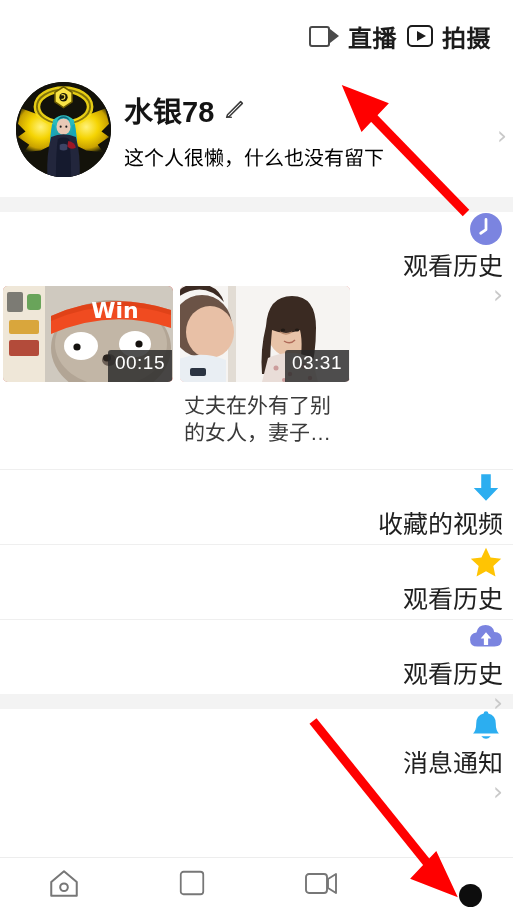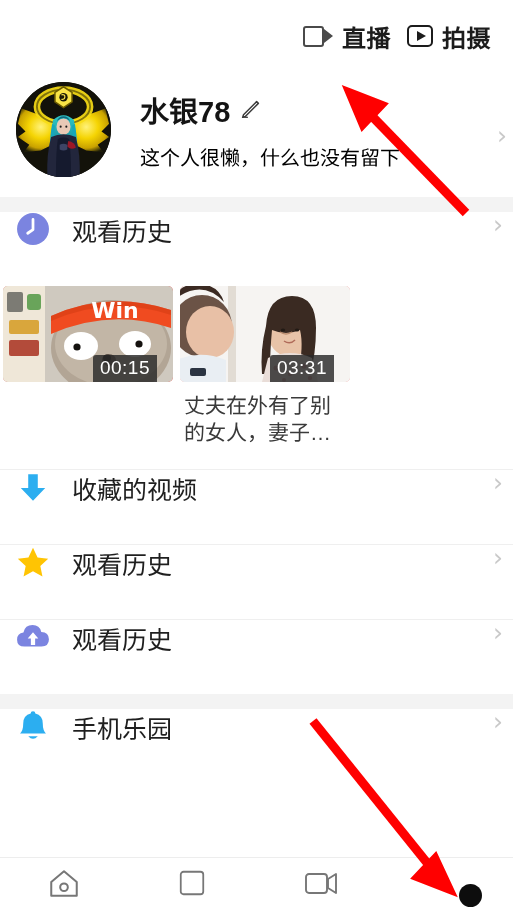--- a/index.html
+++ b/index.html
@@ -18,21 +18,21 @@
     display:flex;
     align-items:center;
     justify-content:flex-end;
     padding:0 22px 0 0;
     background:#fff;
   }
   .top-action{
     display:flex;
     align-items:center;
     gap:9px;
-    margin-left:16px;
+    margin-left:10px;
     cursor:pointer;
   }
   .top-action .label{
     font-size:24px;
     font-weight:700;
     color:#1c1c1c;
     letter-spacing:.5px;
   }
   .ic-live{ width:30px; height:21px; position:relative; }
   .ic-live .body{
@@ -67,21 +67,21 @@
     position:relative; cursor:pointer;
     background:#fff;
   }
   .avatar{
     width:95px;height:95px;border-radius:50%;
     overflow:hidden;flex:0 0 auto;
     background:#111;
     position:relative;
   }
   .avatar svg{ display:block; width:100%; height:100%; }
-  .pinfo{ margin-left:29px; flex:1 1 auto; min-width:0; }
+  .pinfo{ margin-left:13px; flex:1 1 auto; min-width:0; }
   .pname-row{ display:flex; align-items:center; gap:10px; }
   .pname{
     font-size:29px; font-weight:700; color:#141414;
     white-space:nowrap;
   }
   .ic-pencil{ width:21px;height:21px; flex:0 0 auto; }
   .pdesc{
     margin-top:12px;
     font-size:20px;
     color:#000000;
@@ -93,48 +93,49 @@
     flex:0 0 auto; margin-left:8px;
   }
   .chev-abs{ position:absolute; right:6px; top:50%; transform:translateY(-50%); }
 
   .gap{ height:15px; background:#f3f3f3; }
   .hairline{ height:1px; background:#efefef; }
 
   
   .row{
     height:74px;
-    display:flex; align-items:flex-start;
+    display:flex; align-items:flex-end;
     padding:0 10px 0 16px;
     cursor:pointer; background:#fff;
     position:relative;
+    flex-direction:column;
   }
   .row .ic{ width:34px;height:34px;flex:0 0 auto; display:flex;align-items:center;justify-content:center;}
   .row .txt{
     margin-left:22px; font-size:25px; font-weight:400; color:#1f1f1f;
     flex:1 1 auto;
   }
 
   
   .thumbs{
     display:flex; gap:7px;
     padding:0 0 0 3px;
     background:#fff;
   }
   .thumb-cell{ width:170px; cursor:pointer; }
   .thumb{
     position:relative; width:170px; height:96px;
     border-radius:5px; overflow:hidden; background:#ef4444;
   }
   .thumb svg{ display:block;width:100%;height:100%; }
   .dur{
-    position:absolute; right:16px; bottom:0;
+    position:absolute; right:1px; bottom:0;
     background:rgba(40,40,40,.82);
     color:#fff; font-size:19px; font-weight:400;
-    padding:2px 7px 3px 7px;
+    padding:2px 7px 8px 7px;
     border-radius:3px 0 0 0;
     letter-spacing:.5px;
   }
   .thumb-title{
     margin-top:11px; padding:0 4px;
     font-size:21px; line-height:1.28; color:#3a3a3a;
     display:-webkit-box; -webkit-line-clamp:2; -webkit-box-orient:vertical;
     overflow:hidden;
   }
 
@@ -358,21 +359,21 @@
 
 <div class="gap"></div>
 
 <div class="row">
   <span class="ic">
     <svg viewBox="0 0 32 32" xmlns="http://www.w3.org/2000/svg">
       <path d="M16 2 q2.2 0 2.2 2.3 q7 1.8 7 9.3 q0 6.6 3 9.4 l-24.4 0 q3 -2.8 3 -9.4 q0 -7.5 7 -9.3 Q13.8 2 16 2 Z" fill="#2caef0"></path>
       <path d="M11.5 25.6 q4.5 5 9 0 Z" fill="#2caef0"></path>
     </svg>
   </span>
-  <span class="txt">手机乐园</span>
+  <span class="txt">消息通知</span>
   <span class="chev">›</span>
 </div>
 
 <svg class="arrow-layer" viewBox="0 0 513 912" xmlns="http://www.w3.org/2000/svg">
   <g stroke="#ff0000" fill="#ff0000" stroke-width="9" stroke-linecap="butt">
     <line x1="466" y1="213" x2="366" y2="110"></line>
     <polygon points="350,93 381,105 363,124"></polygon>
     <line x1="313" y1="721" x2="432" y2="869"></line>
     <polygon points="449,889 418,877 435,859"></polygon>
   </g>

